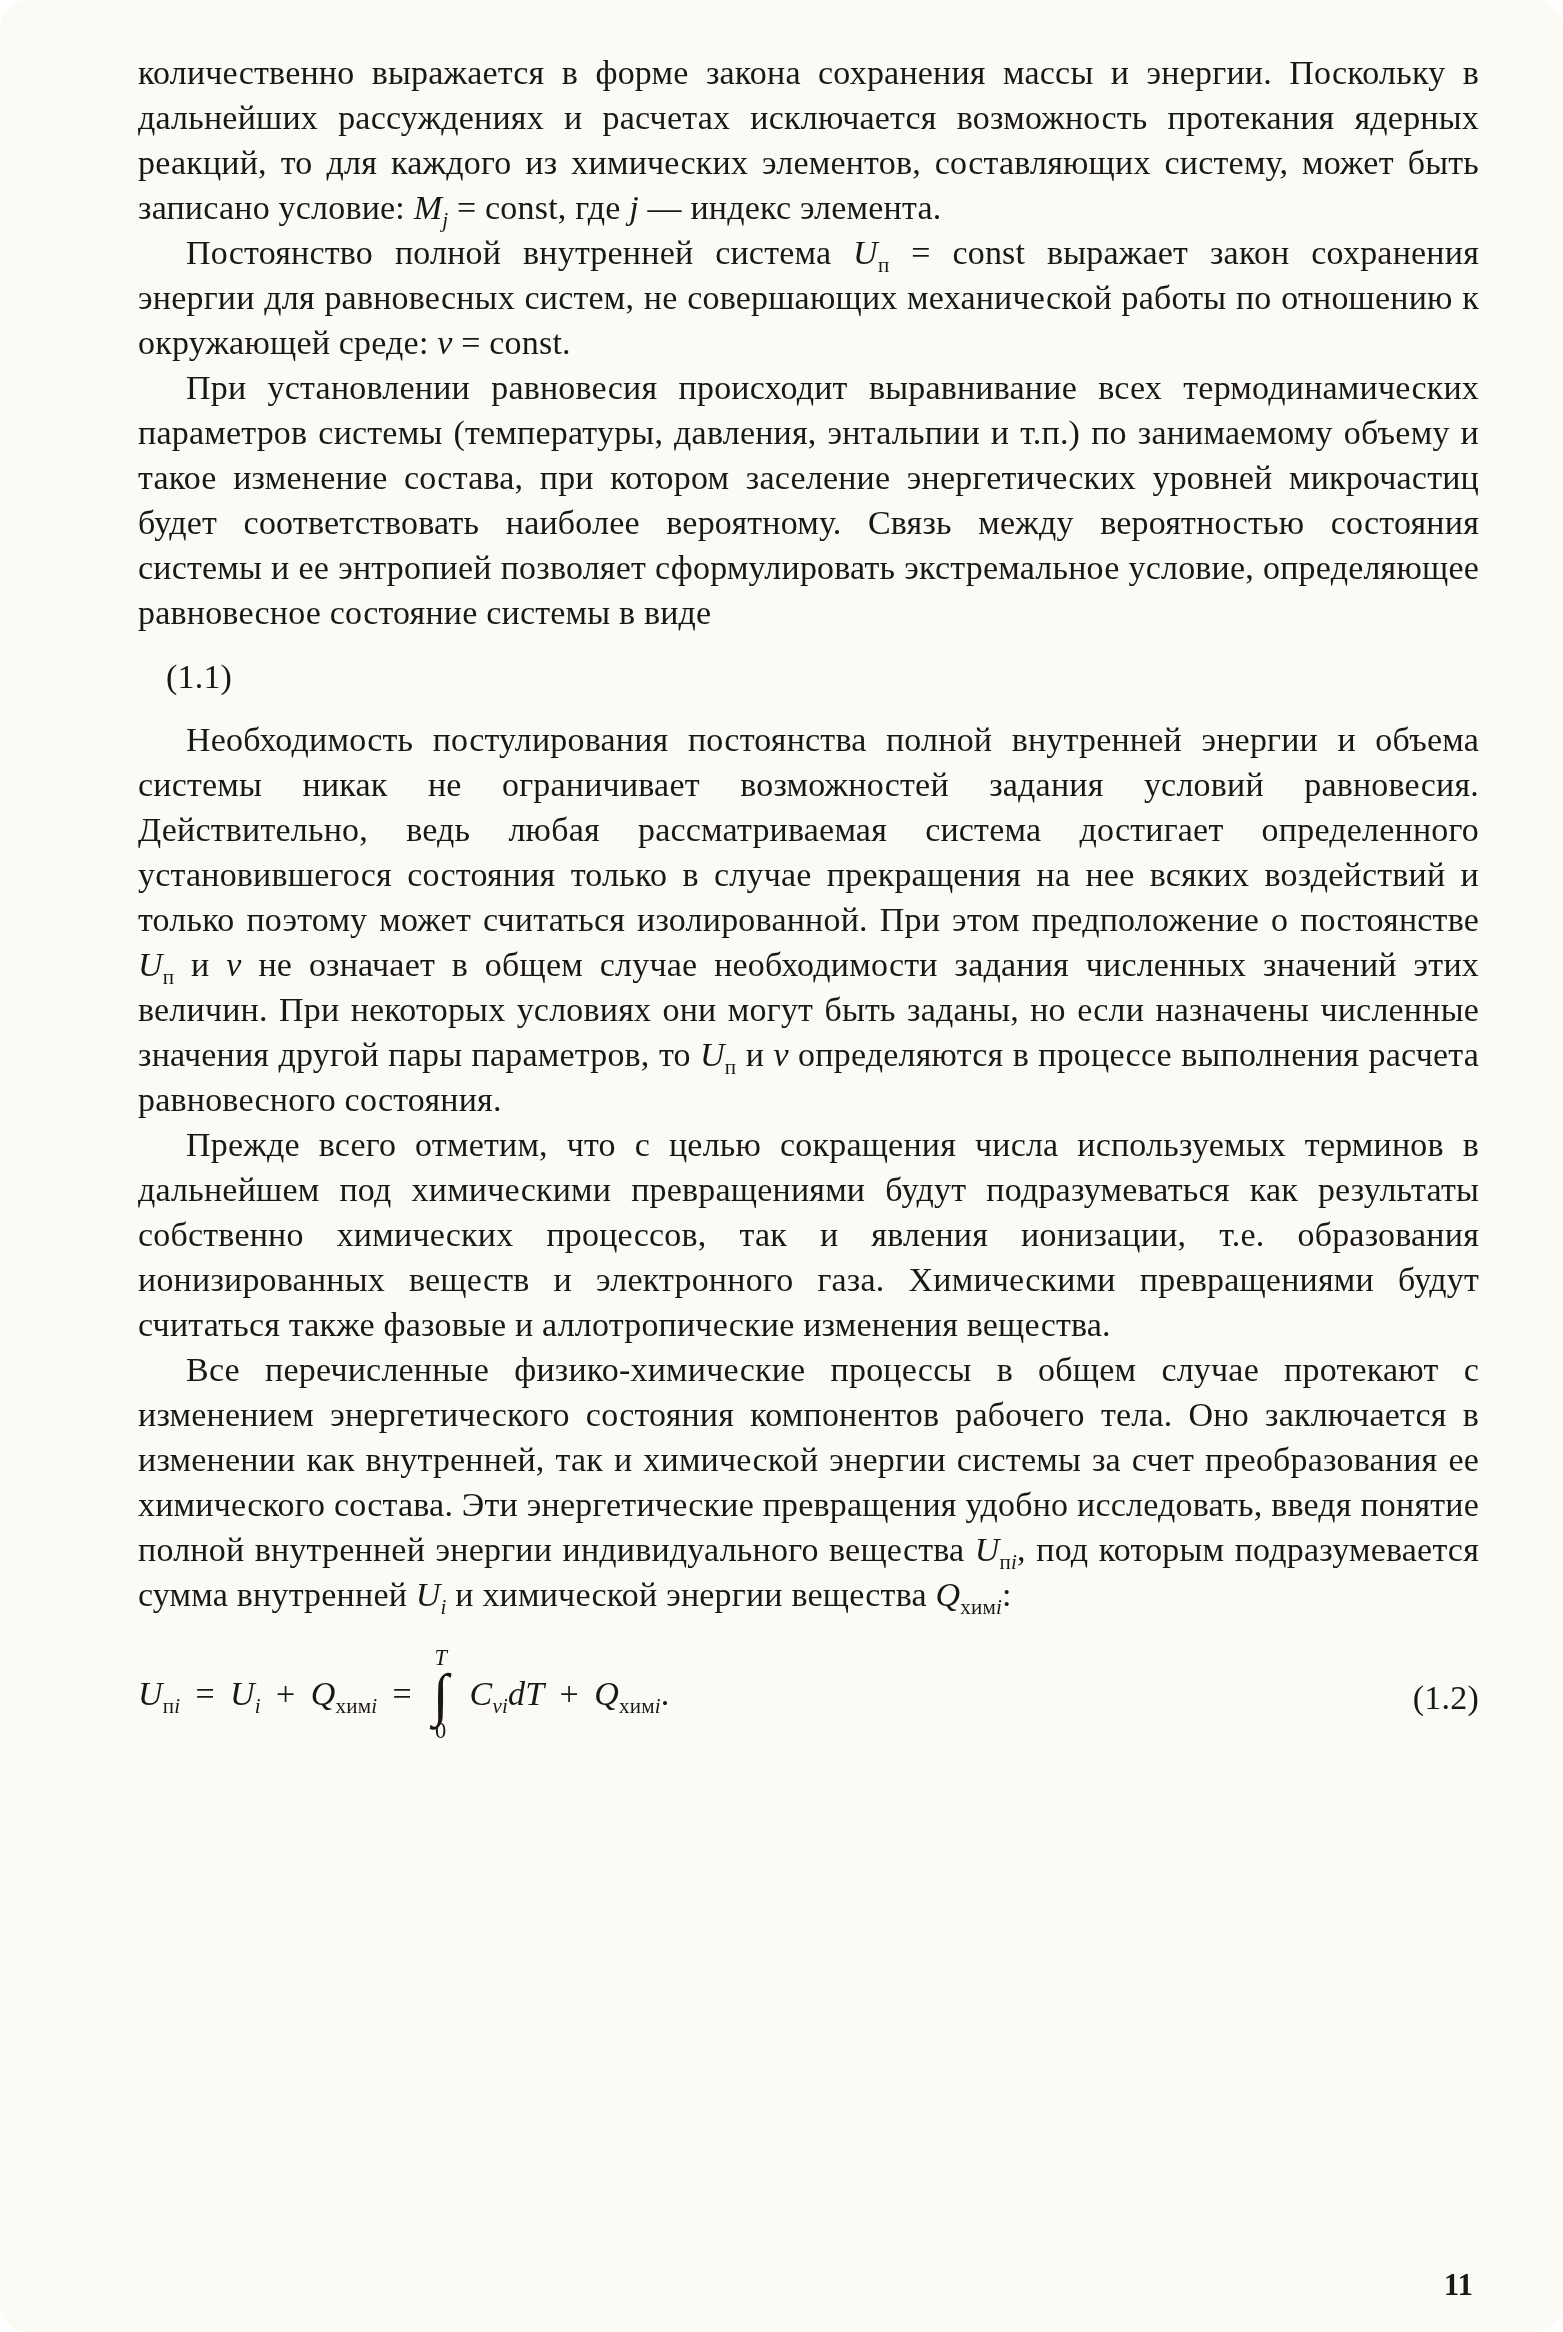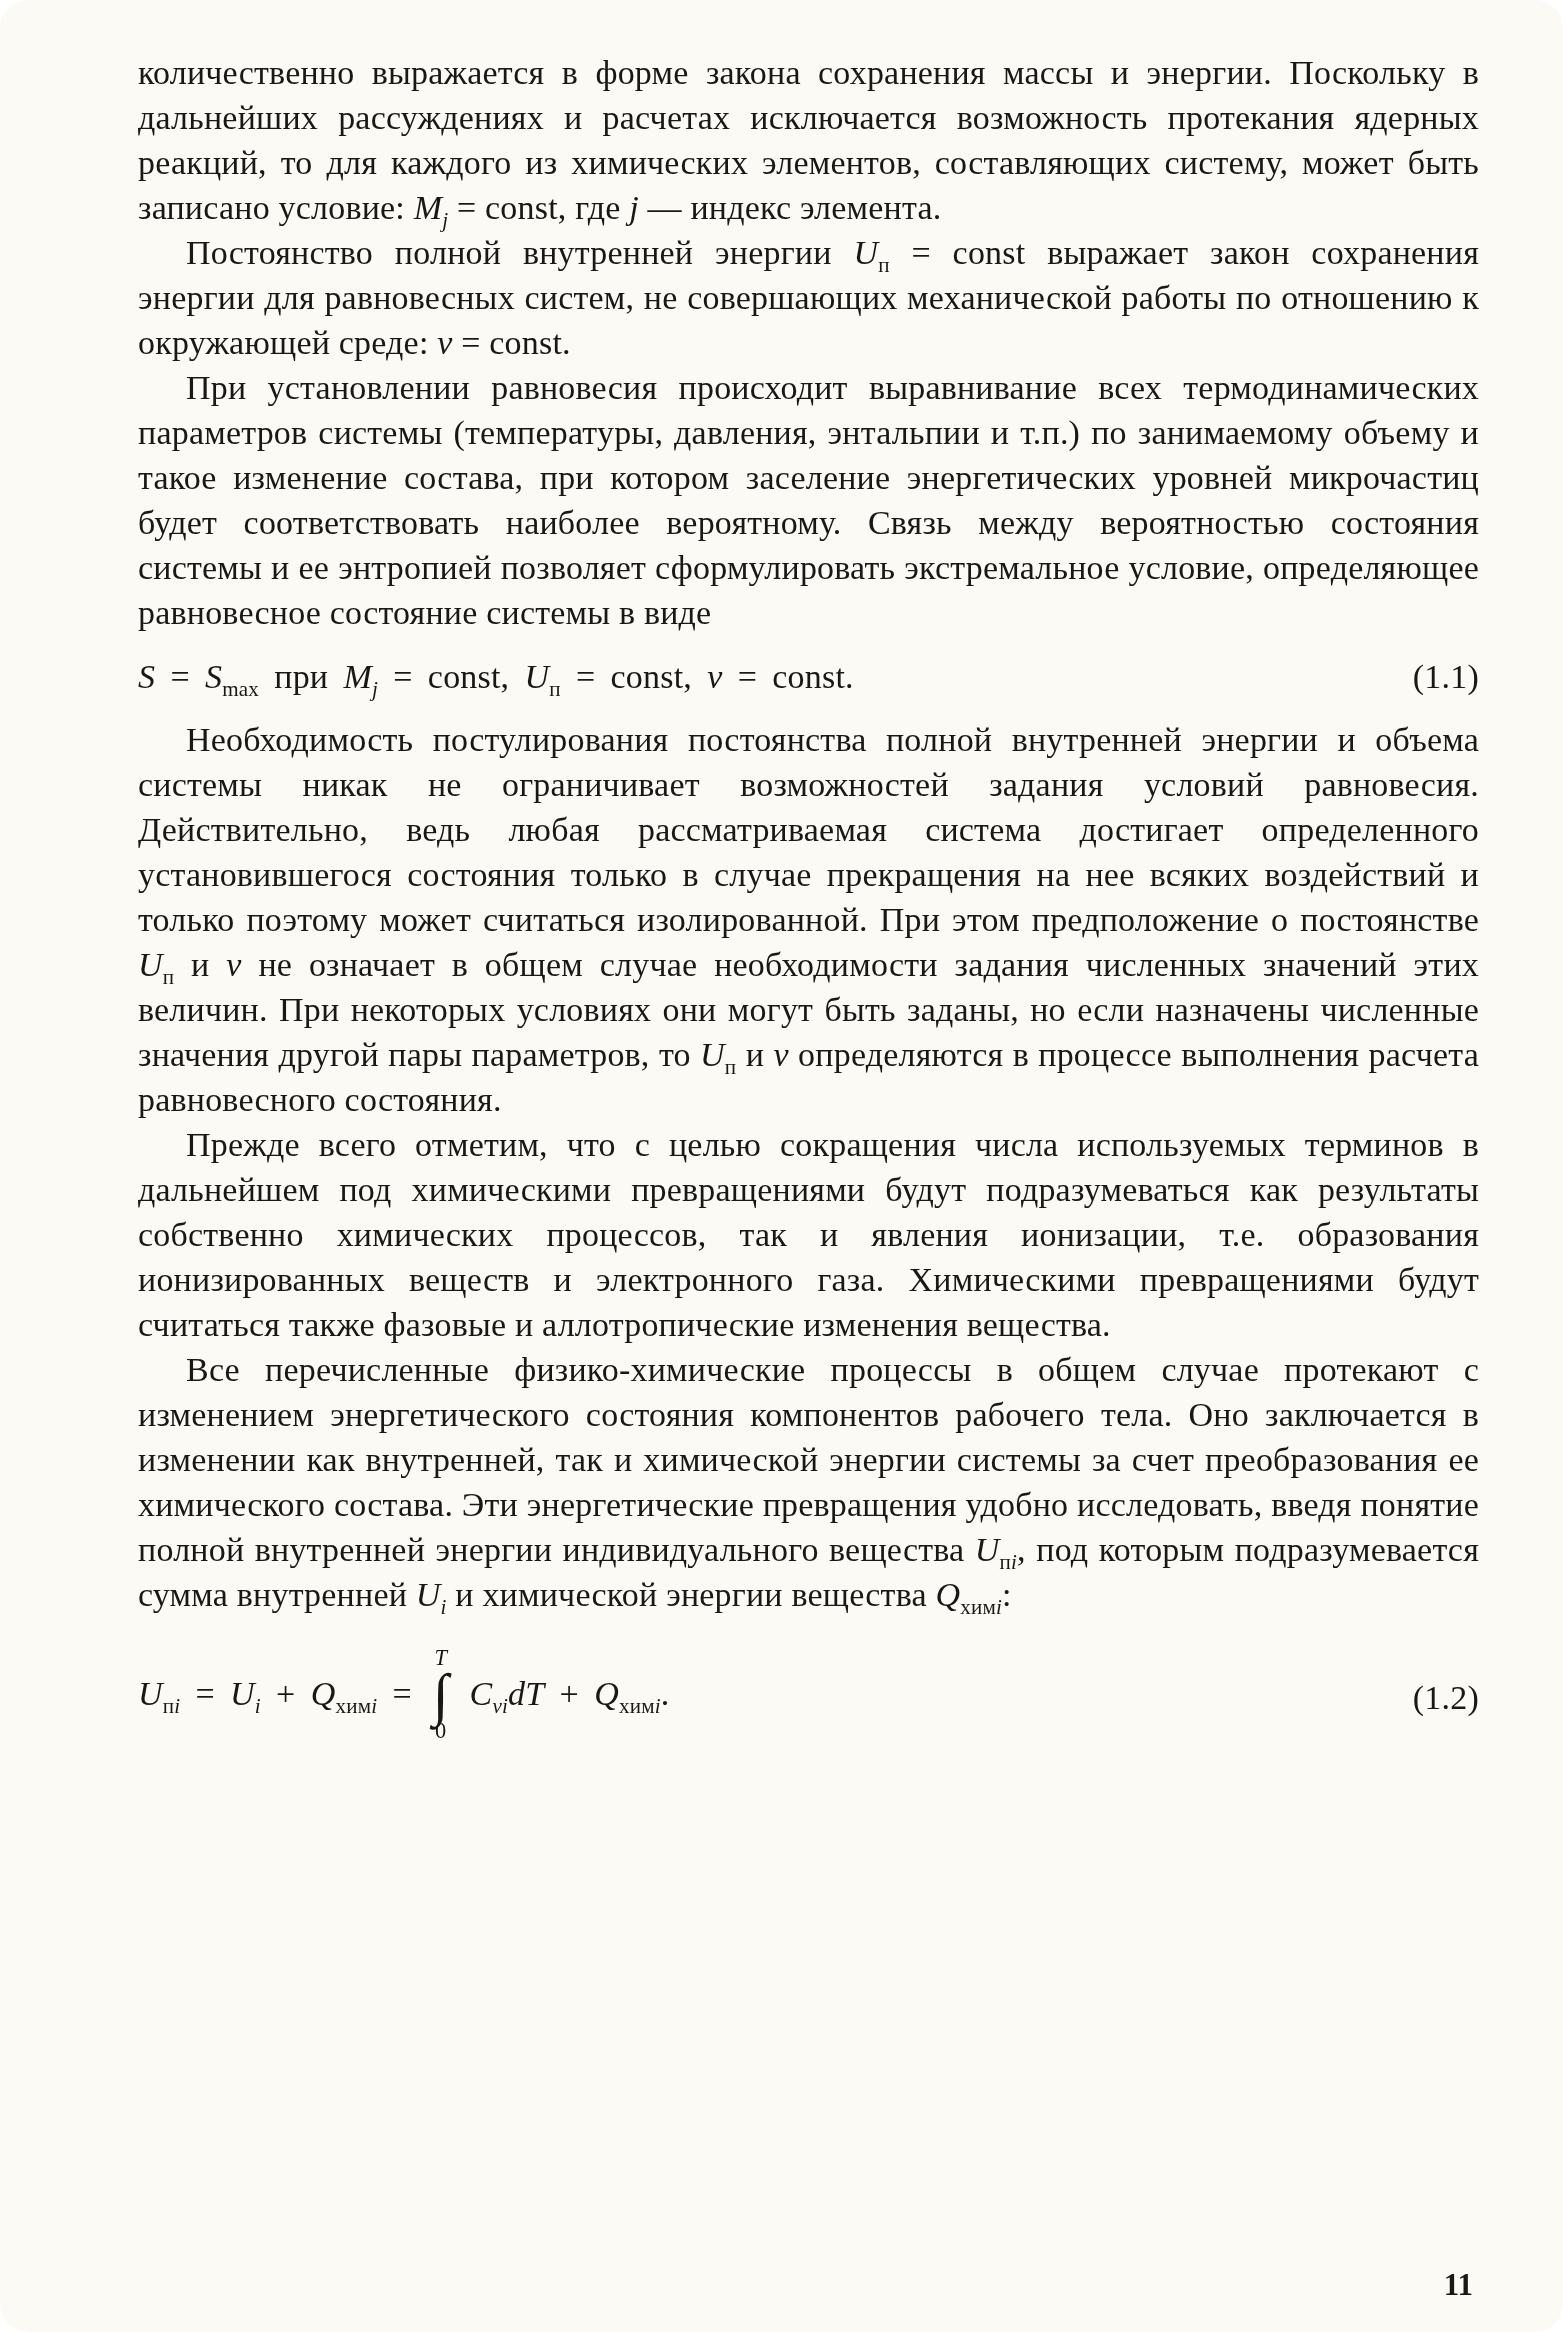--- a/index.html
+++ b/index.html
@@ -59,24 +59,23 @@
     font-size: 31px;
     font-weight: 700;
   }
 </style>
 </head>
 <body>
 
 <div class="scan-page" style="background: rgb(251, 250, 245); color: rgb(26, 24, 20);">
   <main class="text-column">
       <p class="paragraph"><span class="">количественно выражается в форме закона сохранения массы и энергии. Поскольку в дальнейших рассуждениях и расчетах исключается возможность протекания ядерных реакций, то для каждого из химических элементов, составляющих систему, может быть записано условие: </span><span class="it">M</span><sub class="it">j</sub><span class=""> = const, где </span><span class="it">j</span><span class=""> — индекс элемента.</span></p>
-      <p class="paragraph indent"><span class="">Постоянство полной внутренней энергии </span><span class="it">U</span><sub class="">п</sub><span class=""> = const выражает закон сохранения энергии для равновесных систем, не совершающих механической работы по отношению к окружающей среде: </span><span class="it">v</span><span class=""> = const.</span></p>
+      <p class="paragraph indent"><span class="">Постоянство полной внутренней система </span><span class="it">U</span><sub class="">п</sub><span class=""> = const выражает закон сохранения энергии для равновесных систем, не совершающих механической работы по отношению к окружающей среде: </span><span class="it">v</span><span class=""> = const.</span></p>
       <p class="paragraph indent"><span class="">При установлении равновесия происходит выравнивание всех термодинамических параметров системы (температуры, давления, энтальпии и т.п.) по занимаемому объему и такое изменение состава, при котором заселение энергетических уровней микрочастиц будет соответствовать наиболее вероятному. Связь между вероятностью состояния системы и ее энтропией позволяет сформулировать экстремальное условие, определяющее равновесное состояние системы в виде</span></p>
       <div class="equation">
-        <span class="eq-body"><span class="it">S</span><span class=""> = </span><span class="it">S</span><sub class="">max</sub><span class=""> при </span><span class="it">M</span><sub class="it">j</sub><span class=""> = const, </span><span class="it">U</span><sub class="">п</sub><span class=""> = const, </span><span class="it">v</span><span class=""> = const.</span></span>
         <span class="eq-number">(1.1)</span>
       </div>
       <p class="paragraph indent"><span class="">Необходимость постулирования постоянства полной внутренней энергии и объема системы никак не ограничивает возможностей задания условий равновесия. Действительно, ведь любая рассматриваемая система достигает определенного установившегося состояния только в случае прекращения на нее всяких воздействий и только поэтому может считаться изолированной. При этом предположение о постоянстве </span><span class="it">U</span><sub class="">п</sub><span class=""> и </span><span class="it">v</span><span class=""> не означает в общем случае необходимости задания численных значений этих величин. При некоторых условиях они могут быть заданы, но если назначены численные значения другой пары параметров, то </span><span class="it">U</span><sub class="">п</sub><span class=""> и </span><span class="it">v</span><span class=""> определяются в процессе выполнения расчета равновесного состояния.</span></p>
       <p class="paragraph indent"><span class="">Прежде всего отметим, что с целью сокращения числа используемых терминов в дальнейшем под химическими превращениями будут подразумеваться как результаты собственно химических процессов, так и явления ионизации, т.е. образования ионизированных веществ и электронного газа. Химическими превращениями будут считаться также фазовые и аллотропические изменения вещества.</span></p>
       <p class="paragraph indent"><span class="">Все перечисленные физико-химические процессы в общем случае протекают с изменением энергетического состояния компонентов рабочего тела. Оно заключается в изменении как внутренней, так и химической энергии системы за счет преобразования ее химического состава. Эти энергетические превращения удобно исследовать, введя понятие полной внутренней энергии индивидуального вещества </span><span class="it">U</span><sub class="">п</sub><sub class="it">i</sub><span class="">, под которым подразумевается сумма внутренней </span><span class="it">U</span><sub class="it">i</sub><span class=""> и химической энергии вещества </span><span class="it">Q</span><sub class="">хим</sub><sub class="it">i</sub><span class="">:</span></p>
       <div class="equation large">
         <span class="eq-body"><span class="it">U</span><sub class="">п</sub><sub class="it">i</sub><span class=""> = </span><span class="it">U</span><sub class="it">i</sub><span class=""> + </span><span class="it">Q</span><sub class="">хим</sub><sub class="it">i</sub><span class=""> = </span><span class="integral">
             <span class="int-lim int-up">T</span>
             <span class="int-sign">∫</span>
             <span class="int-lim int-lo">0</span>

